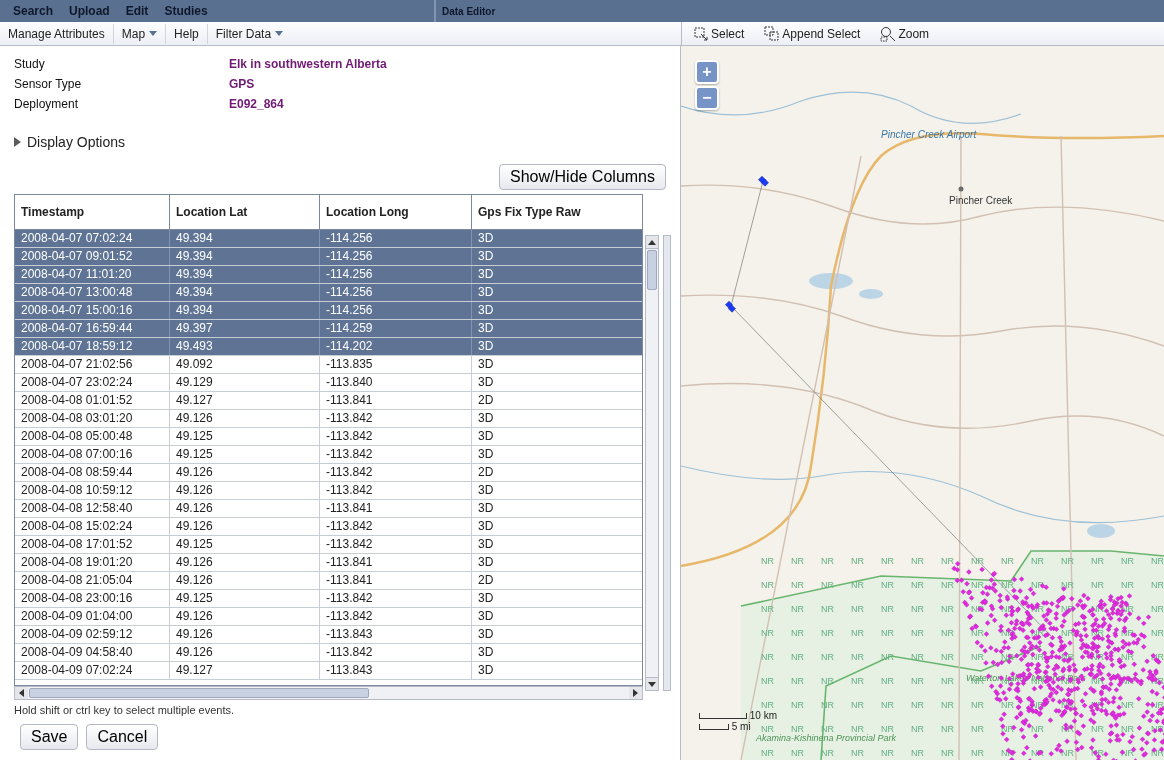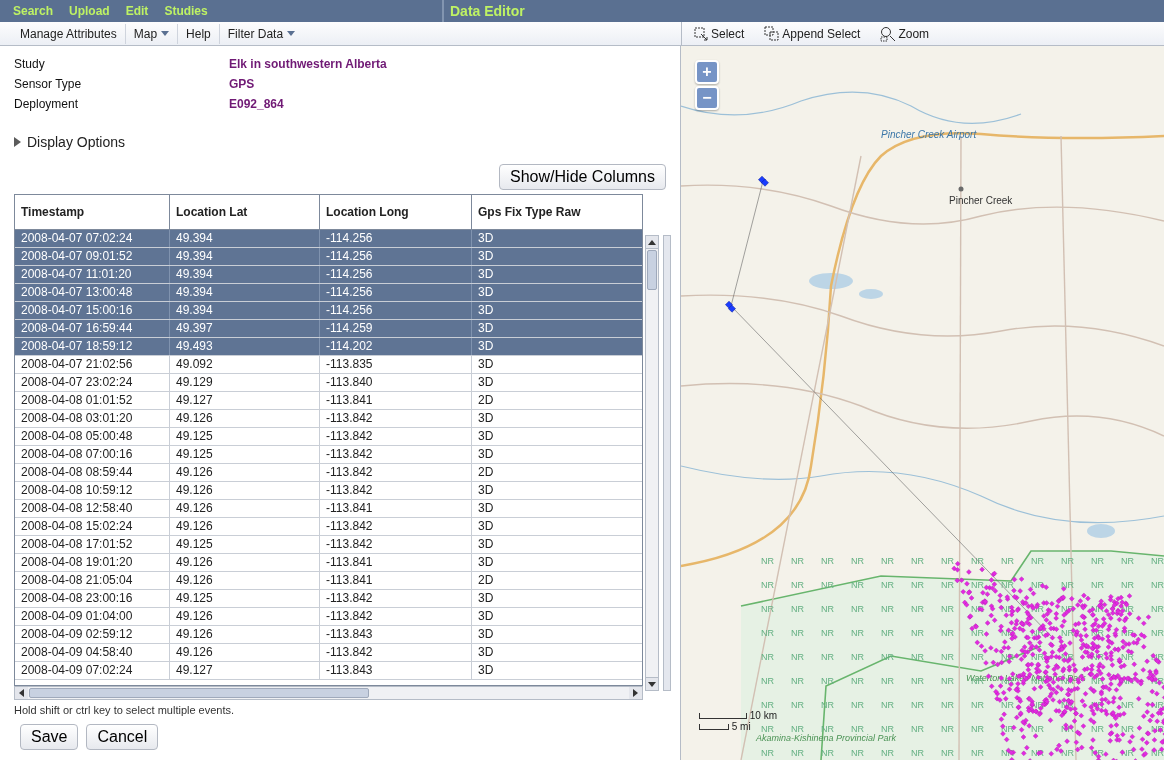--- a/index.html
+++ b/index.html
@@ -1,27 +1,27 @@
 <!DOCTYPE html>
 <html><head>
 <meta charset="utf-8">
 <style>
   * { box-sizing: border-box; }
   html, body { margin: 0; padding: 0; font-family: Arial, Helvetica, sans-serif; font-size: 12px; color: #222; }
   body { width: 1164px; height: 760px; overflow: hidden; background: #fff; }
 
   
-  .topbar { display: flex; height: 22px; background: #5a7091; color: #bef264; }
+  .topbar { display: flex; height: 22px; background: #5a7091; color: #0f172a; }
   .topbar-left { display: flex; align-items: center; padding: 0 6px; gap: 2px; width: 434px; }
   .topbar-left .item { padding: 2px 7px; font-weight: bold; cursor: pointer; }
-  .topbar-title { flex: 1; display: flex; align-items: center; padding: 0 6px; font-weight: bold; font-size: 14px; border-left: 2px solid #8295b0; margin-left: 8px; }
+  .topbar-title { flex: 1; display: flex; align-items: center; padding: 0 6px; font-weight: bold; font-size: 10px; border-left: 2px solid #8295b0; }
 
   
   .menubar { display: flex; height: 24px; background: linear-gradient(#fdfdfd,#eceff5); border-bottom: 1px solid #b5bcc7; }
-  .menubar-left { display: flex; align-items: center; width: 681px; padding: 0 12px; }
+  .menubar-left { display: flex; align-items: center; width: 681px; padding: 0 0; }
   .menubar-right { flex: 1; display: flex; align-items: center; padding: 0 4px; gap: 6px; border-left: 1px solid #b5bcc7; }
   .menu-item { padding: 3px 8px; border-right: 1px solid #cfd4dd; cursor: pointer; display: flex; align-items: center; gap: 4px; }
   .menu-item:last-child { border-right: none; }
   .tri-down { width: 0; height: 0; border-left: 4px solid transparent; border-right: 4px solid transparent; border-top: 5px solid #5a7091; }
   .map-tool { display: flex; align-items: center; gap: 2px; padding: 4px 6px; border: 1px solid transparent; cursor: pointer; }
   .tool-icon { width: 16px; height: 16px; display: inline-block; }
   .tool-icon svg { width: 16px; height: 16px; }
 
   
   .main { display: flex; height: 714px; }

